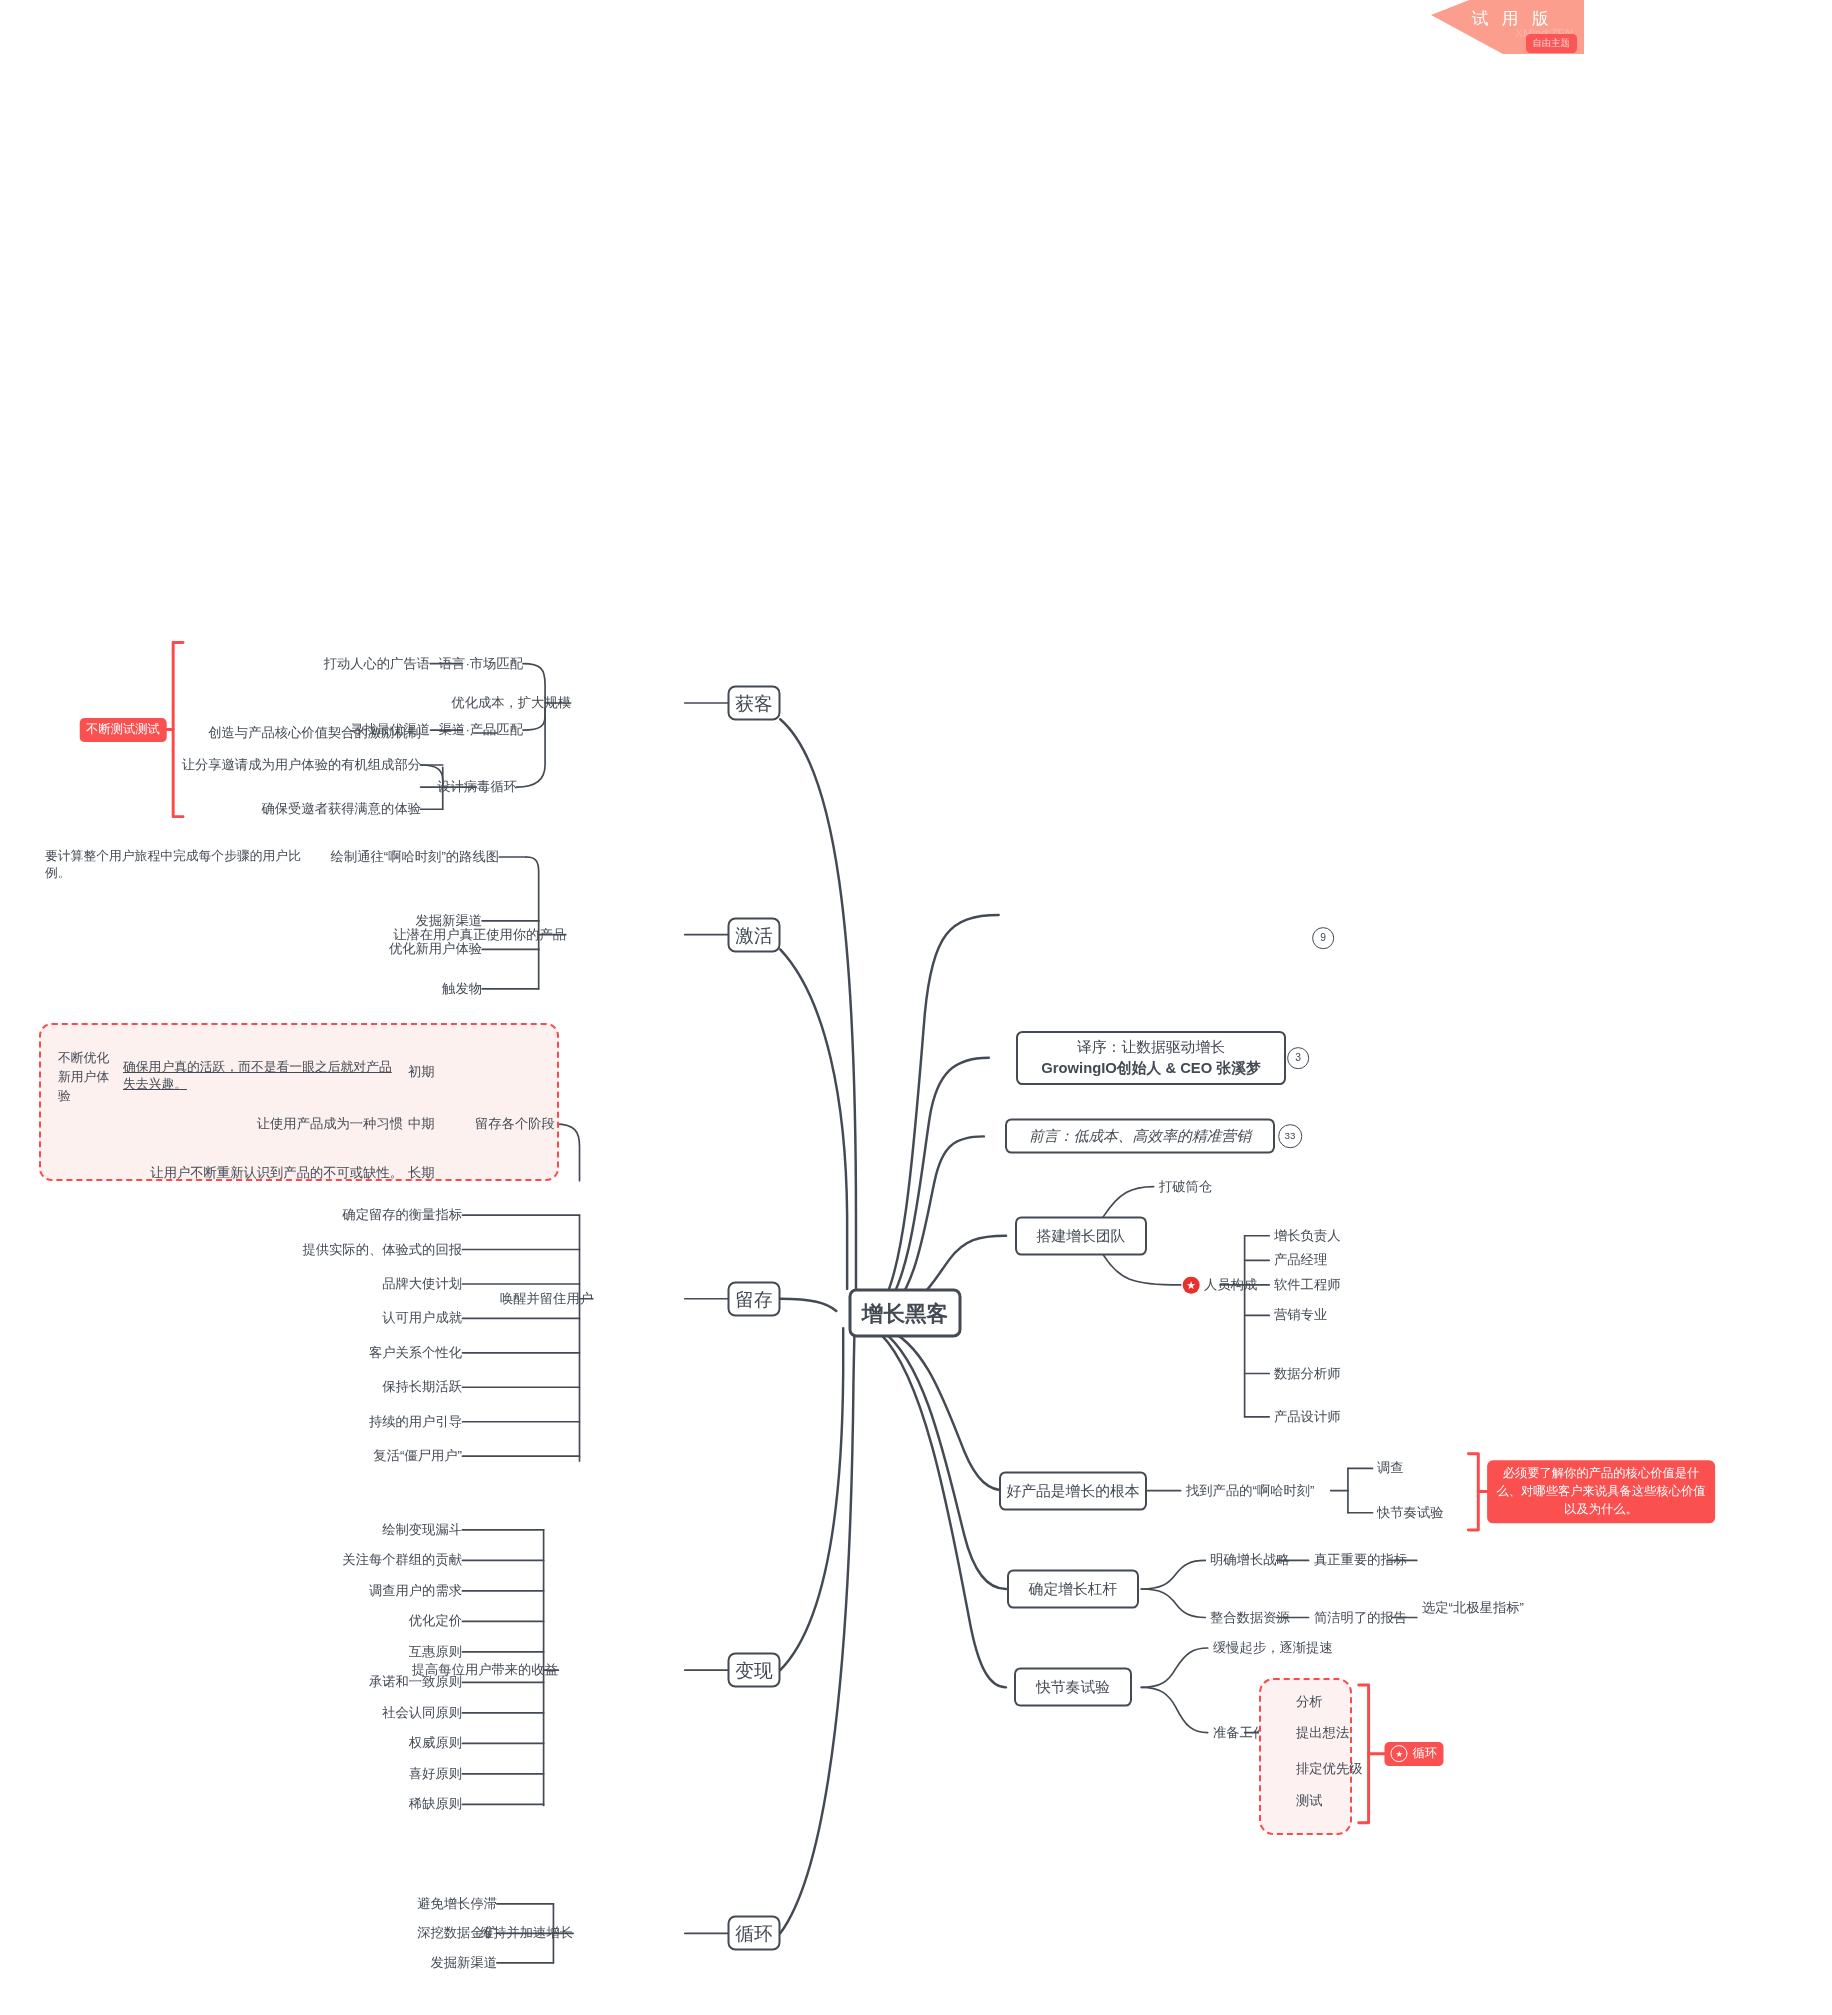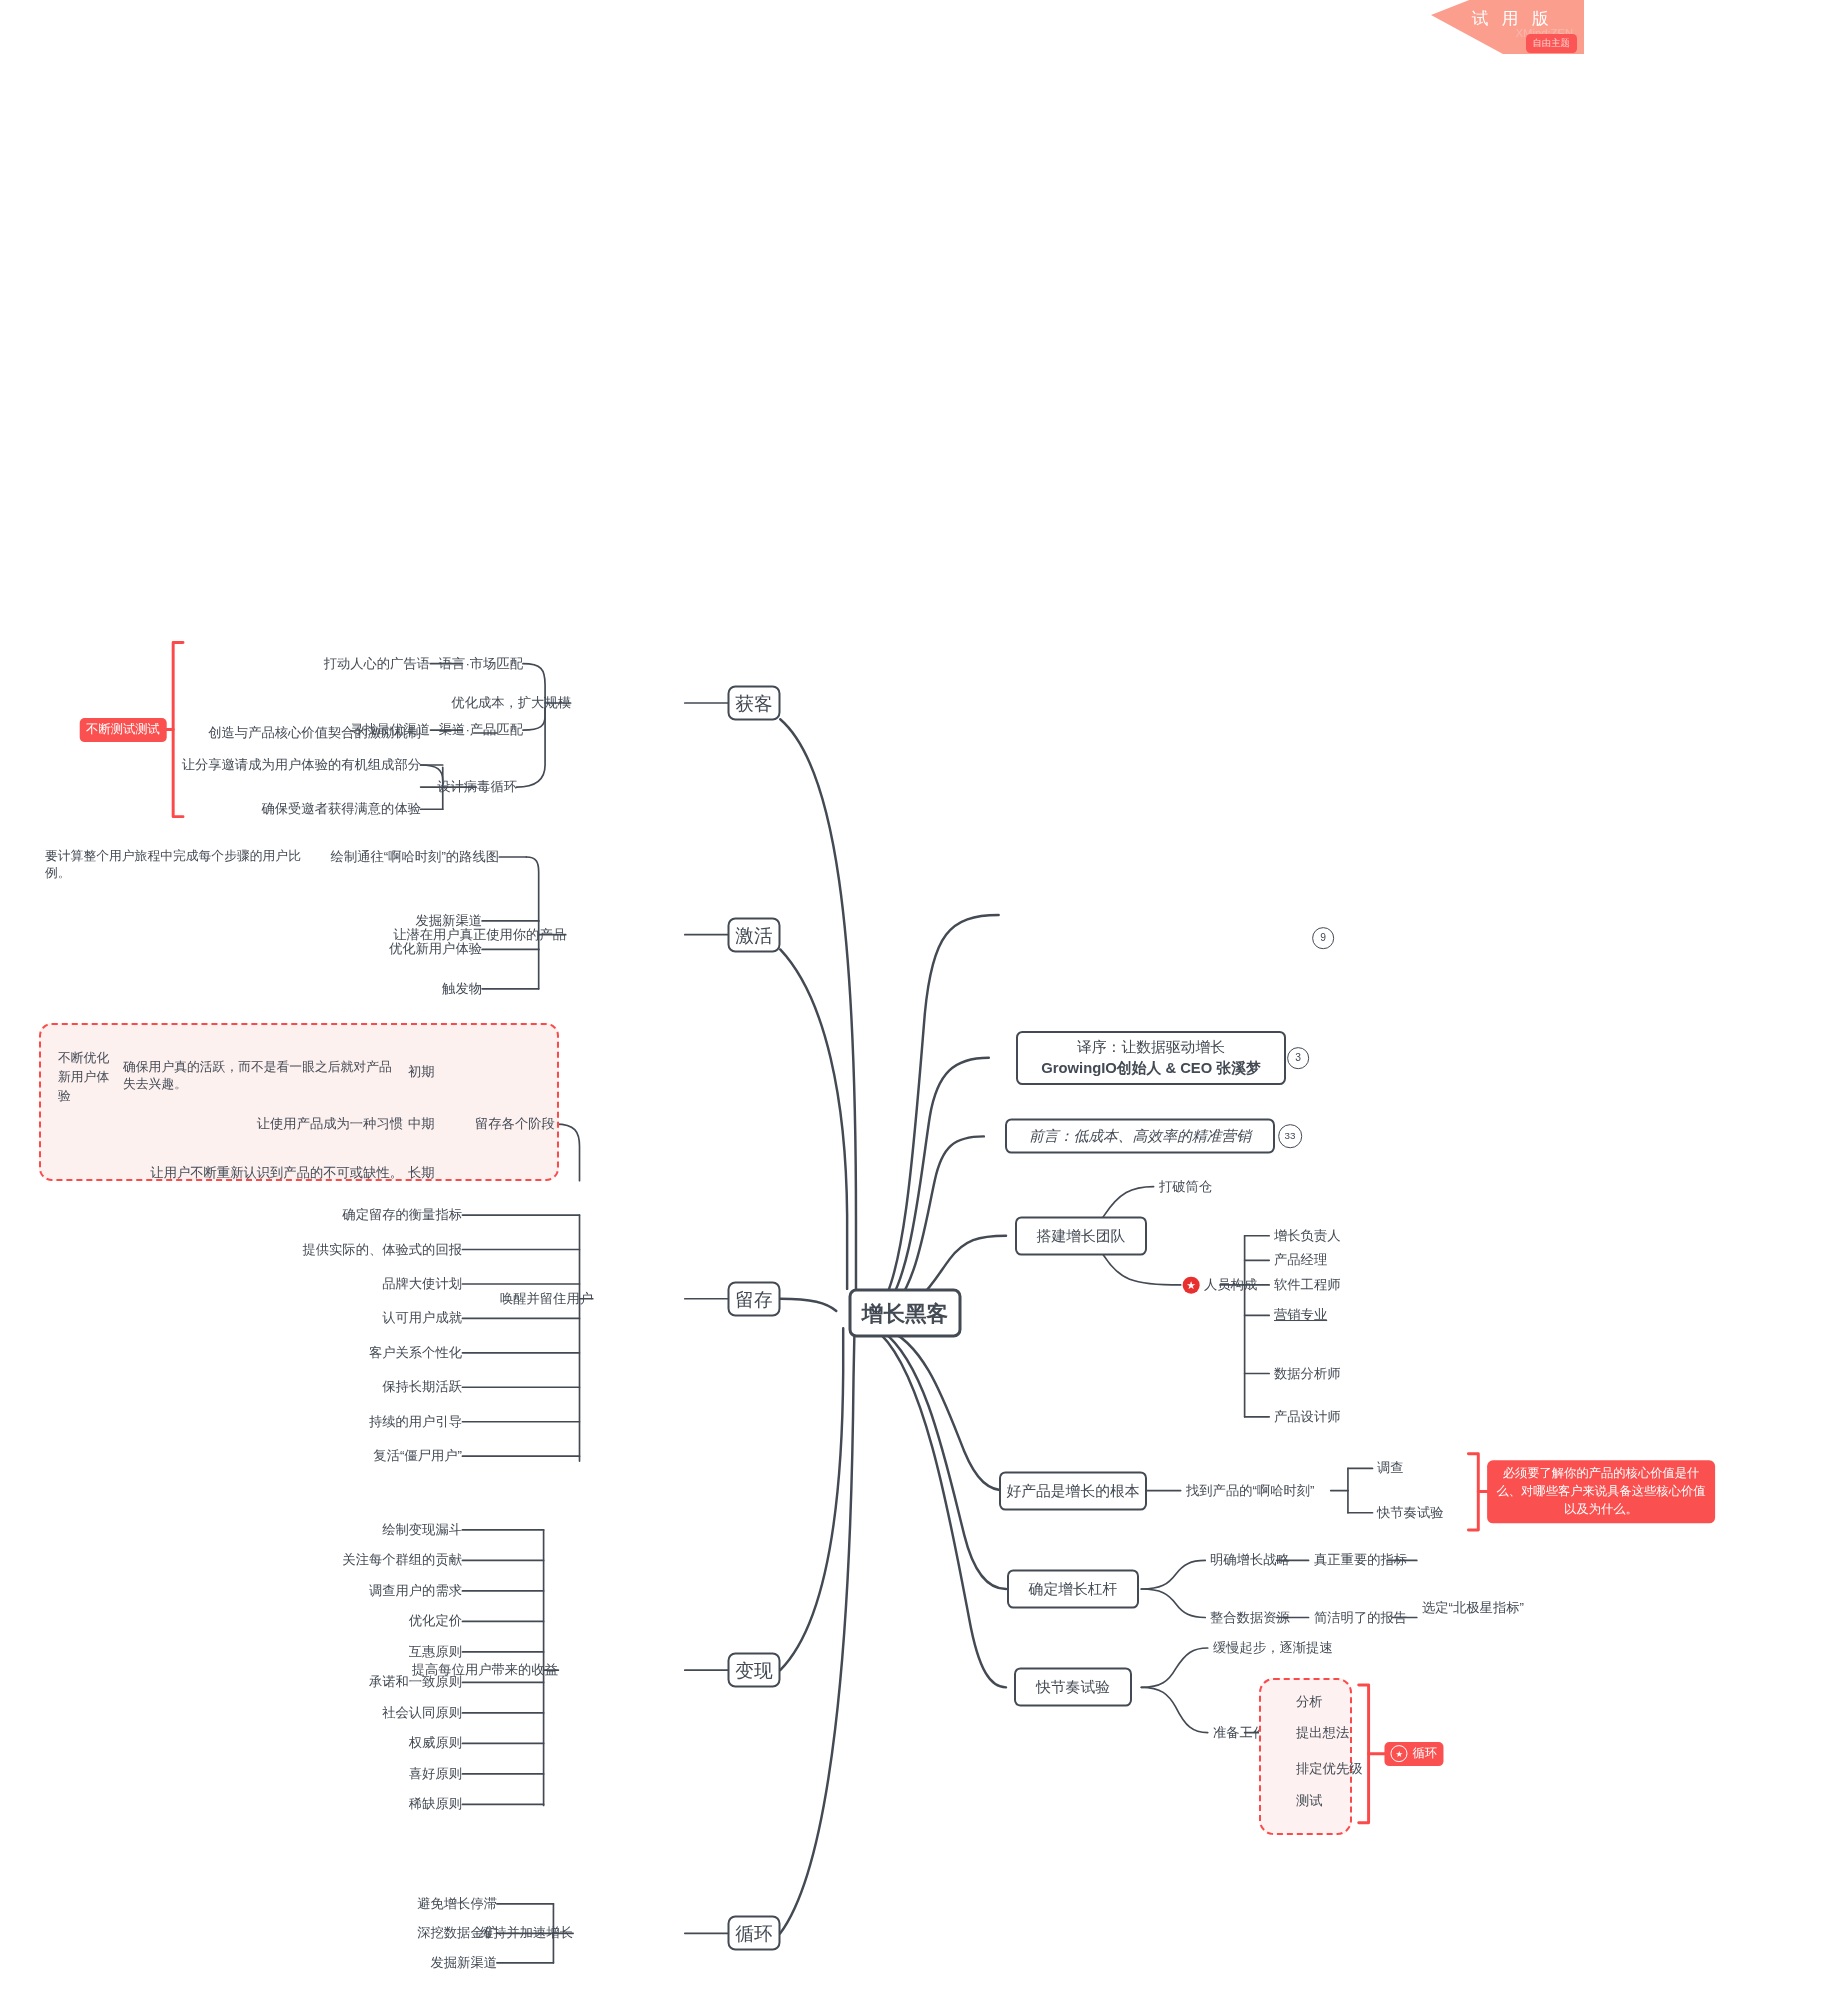--- a/index.html
+++ b/index.html
@@ -273,21 +273,21 @@
   <div class="boxnode" style="left:754px;top:935px;width:53px;height:35px;">激活</div>
   <div class="nd r" style="left:566px;top:935px;">让潜在用户真正使用你的产品</div>
   <div class="nd r" style="left:499px;top:857px;">绘制通往“啊哈时刻”的路线图</div>
   <div class="nd r" style="left:482px;top:921px;">发掘新渠道</div>
   <div class="nd r" style="left:482px;top:949px;">优化新用户体验</div>
   <div class="nd r" style="left:482px;top:989px;">触发物</div>
   <div class="nd wrap" style="left:45px;top:847px;width:275px;transform:none;font-size:12.8px;">要计算整个用户旅程中完成每个步骤的用户比例。</div>
 
   <div class="dashbox" style="left:39px;top:1023px;width:520px;height:158px;"></div>
   <div class="nd wrap" style="left:58px;top:1048px;width:55px;transform:none;font-size:12.8px;line-height:1.5;">不断优化新用户体验</div>
-  <div class="nd wrap" style="left:123px;top:1058px;width:275px;transform:none;font-size:12.8px;">确保用户真的活跃，而不是看一眼之后就对产品失去兴趣。</div>
+  <div class="nd wrap" style="left:123px;top:1058px;width:275px;transform:none;font-size:12.8px;text-decoration:underline;">确保用户真的活跃，而不是看一眼之后就对产品失去兴趣。</div>
   <div class="nd l" style="left:408px;top:1072px;">初期</div>
   <div class="nd r" style="left:403px;top:1124px;">让使用产品成为一种习惯</div>
   <div class="nd l" style="left:408px;top:1124px;">中期</div>
   <div class="nd r" style="left:403px;top:1173px;">让用户不断重新认识到产品的不可或缺性。</div>
   <div class="nd l" style="left:408px;top:1173px;">长期</div>
   <div class="nd l" style="left:475px;top:1124px;">留存各个阶段</div>
 
   <div class="boxnode" style="left:754px;top:1299px;width:53px;height:35px;">留存</div>
   <div class="nd r" style="left:593px;top:1299px;">唤醒并留住用户</div>
   <div class="nd r" style="left:462px;top:1215px;">确定留存的衡量指标</div>
@@ -331,21 +331,21 @@
   <div class="boxnode small" style="left:1140px;top:1136px;width:270px;height:35px;font-size:14.8px;font-style:italic;">前言：低成本、高效率的精准营销</div>
   <div class="pagenum wide" style="left:1290px;top:1136px;">33</div>
 
   <div class="boxnode small" style="left:1081px;top:1236px;width:132px;height:39px;">搭建增长团队</div>
   <div class="nd l" style="left:1159px;top:1187px;">打破筒仓</div>
   <div class="starmark" style="left:1191px;top:1285px;">★</div>
   <div class="nd l" style="left:1204px;top:1285px;">人员构成</div>
   <div class="nd l" style="left:1274px;top:1236px;">增长负责人</div>
   <div class="nd l" style="left:1274px;top:1260px;">产品经理</div>
   <div class="nd l" style="left:1274px;top:1285px;">软件工程师</div>
-  <div class="nd l" style="left:1274px;top:1315px;text-decoration:underline;">营销专业</div>
+  <div class="nd l" style="left:1274px;top:1315px;">营销专业</div>
   <div class="nd l" style="left:1274px;top:1374px;">数据分析师</div>
   <div class="nd l" style="left:1274px;top:1417px;">产品设计师</div>
 
   <div class="boxnode small" style="left:1073px;top:1491px;width:148px;height:39px;">好产品是增长的根本</div>
   <div class="nd l" style="left:1186px;top:1491px;">找到产品的“啊哈时刻”</div>
   <div class="nd l" style="left:1377px;top:1468px;">调查</div>
   <div class="nd l" style="left:1377px;top:1513px;">快节奏试验</div>
   <div class="redlabel big" style="left:1601px;top:1492px;width:212px;">必须要了解你的产品的核心价值是什么、对哪些客户来说具备这些核心价值以及为什么。</div>
 
   <div class="boxnode small" style="left:1073px;top:1589px;width:132px;height:39px;">确定增长杠杆</div>

